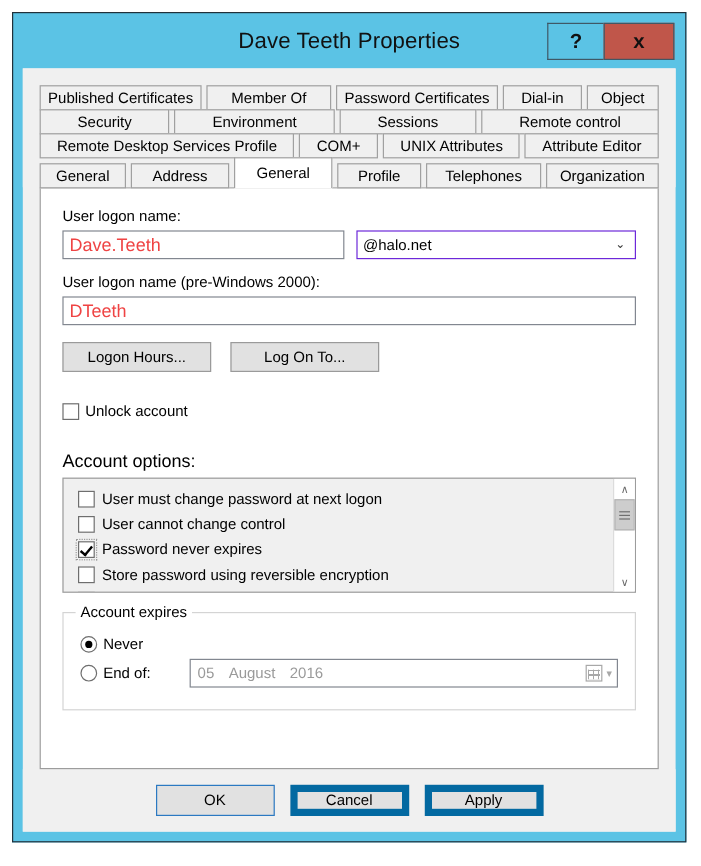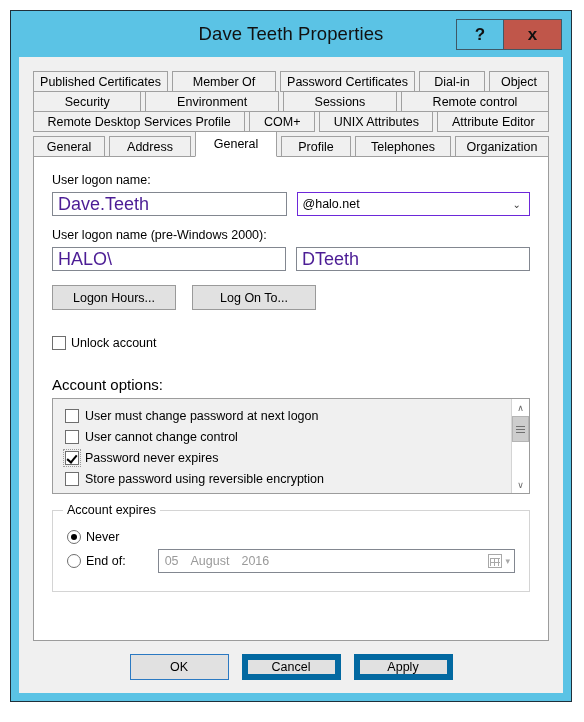--- a/index.html
+++ b/index.html
@@ -150,22 +150,22 @@
     margin-bottom: 12px;
   }
   .textbox {
     height: 24px;
     box-sizing: border-box;
     border: 1px solid #828790;
     background: #ffffff;
     display: flex;
     align-items: center;
     padding: 0 5px;
-    font-size: 18px;
-    color: #4c1d95;
+    font-size: 15px;
+    color: #ef4444;
     flex: 1 1 0;
   }
   .combo {
     height: 24px;
     box-sizing: border-box;
     border: 1px solid #6d28d9;
     background: #ffffff;
     display: flex;
     align-items: center;
     padding: 0 4px 0 5px;
@@ -485,21 +485,20 @@
       <div class="row2">
         <div class="textbox">Dave.Teeth</div>
         <div class="combo">
           <span>@halo.net</span>
           <span class="caret">⌄</span>
         </div>
       </div>
 
       <div class="field-label">User logon name (pre-Windows 2000):</div>
       <div class="row2">
-        <div class="textbox">HALO\</div>
         <div class="textbox">DTeeth</div>
       </div>
 
       <div class="btnrow">
         <div class="pushbtn">Logon Hours...</div>
         <div class="pushbtn">Log On To...</div>
       </div>
 
       <div class="checkline">
         <span class="cbox"></span>

